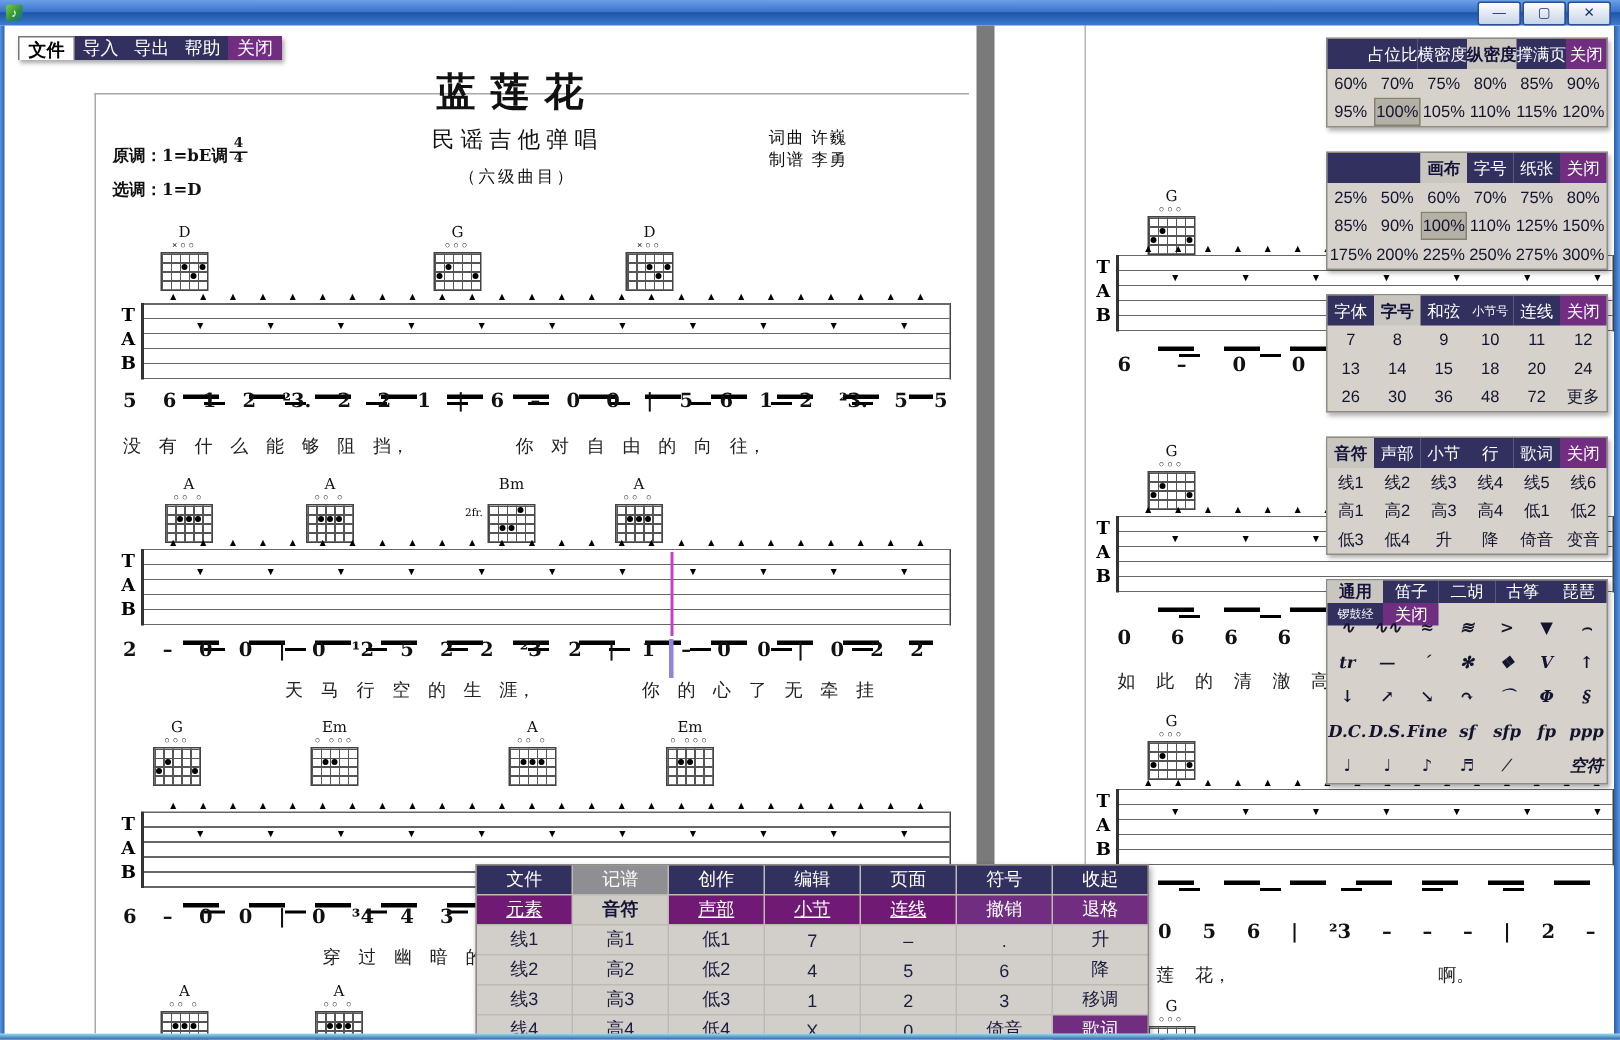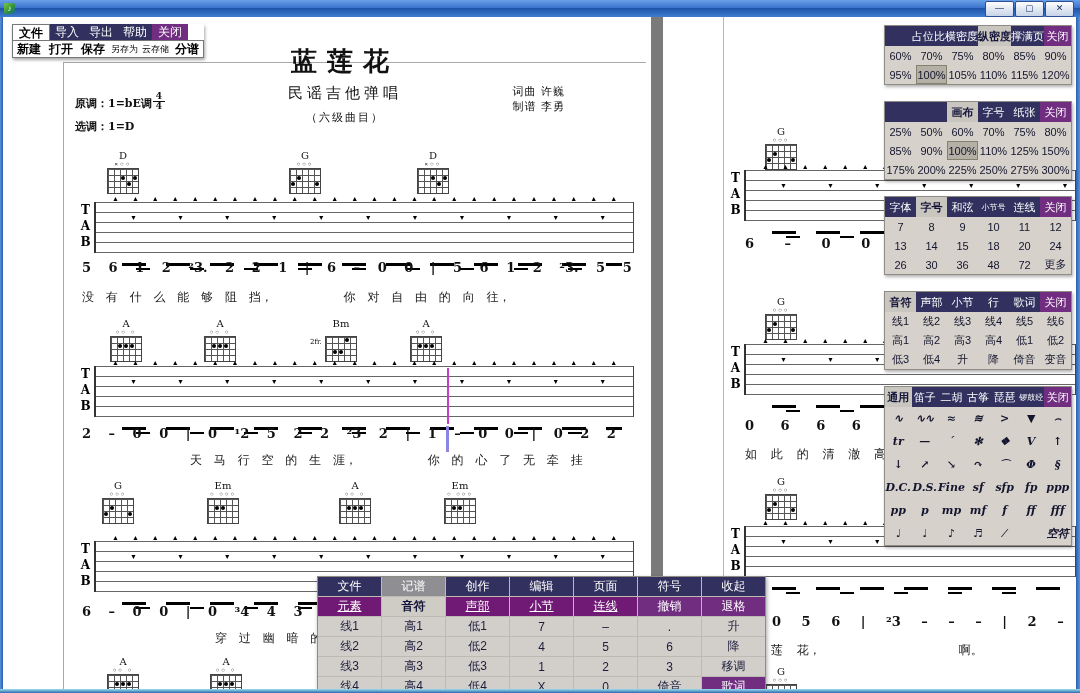--- a/index.html
+++ b/index.html
@@ -76,21 +76,21 @@
   .m-file{background:#fff;color:#000;padding:0 6px;font-weight:bold;border:1px solid #777;border-bottom:none;}
   .m-item{background:#31305e;color:#fff;padding:0 5px;}
   .m-close{background:#712d80;color:#fff;padding:0 6px;}
   .menu-row2{background:#fff;border:1px solid #777;}
   .m2{color:#000;padding:0 4px;font-weight:bold;}
   .m2.small{font-size:9px;padding:0 2px;font-weight:normal;}
   
   #right-panels{position:absolute;left:884px;top:25px;width:188px;z-index:30;}
   .panel{background:#d6d2cb;border:1px solid #8f8c85;margin-bottom:16px;box-shadow:1px 2px 3px rgba(0,0,0,.3);}
   .ptabs{display:grid;grid-template-columns:repeat(6,1fr);height:20px;}
-  .ptabs.c7{grid-template-columns:repeat(7,1fr);}
+  .ptabs.c7{grid-template-columns:repeat(5,1fr);}
   .ptab{background:#31305e;color:#fff;font-size:11px;display:flex;align-items:center;justify-content:center;white-space:nowrap;}
   .ptab.sel{background:#c9c6c0;color:#14143a;font-weight:bold;}
   .ptab.close{background:#712d80;}
   .ptab.smalltxt{font-size:8px;}
   .prow{display:grid;grid-template-columns:repeat(6,1fr);height:19px;}
   .prow.c7{grid-template-columns:repeat(7,1fr);height:23px;}
   .pcell{display:flex;align-items:center;justify-content:center;font-size:11px;color:#14142e;}
   .pcell.active{background:#b4b0a6;box-shadow:inset 0 0 0 1px #85816f;}
   .pcell.sym{font-family:"DejaVu Serif",serif;font-style:italic;font-weight:bold;font-size:11px;}
   
@@ -373,28 +373,20 @@
     </div>
 
   <div class="menu">
     <div class="menu-row">
       <span class="m-file">文件</span>
       <span class="m-item">导入</span>
       <span class="m-item">导出</span>
       <span class="m-item">帮助</span>
       <span class="m-close">关闭</span>
     </div>
-    <div class="menu-row menu-row2">
-      <span class="m2">新建</span>
-      <span class="m2">打开</span>
-      <span class="m2">保存</span>
-      <span class="m2 small">另存为</span>
-      <span class="m2 small">云存储</span>
-      <span class="m2">分谱</span>
-    </div>
   </div>
 
   <div id="right-panels">
       <div class="panel">
         <div class="ptabs">
           <div class="ptab"></div>
           <div class="ptab">占位比</div>
           <div class="ptab">横密度</div>
           <div class="ptab sel">纵密度</div>
           <div class="ptab">撑满页</div>
@@ -557,29 +549,20 @@
           <div class="pcell sym">§</div>
         </div>
         <div class="prow c7">
           <div class="pcell sym">D.C.</div>
           <div class="pcell sym">D.S.</div>
           <div class="pcell sym">Fine</div>
           <div class="pcell sym">sf</div>
           <div class="pcell sym">sfp</div>
           <div class="pcell sym">fp</div>
           <div class="pcell sym">ppp</div>
-        </div>
-        <div class="prow c7">
-          <div class="pcell sym">pp</div>
-          <div class="pcell sym">p</div>
-          <div class="pcell sym">mp</div>
-          <div class="pcell sym">mf</div>
-          <div class="pcell sym">f</div>
-          <div class="pcell sym">ff</div>
-          <div class="pcell sym">fff</div>
         </div>
         <div class="prow c7">
           <div class="pcell sym">♩</div>
           <div class="pcell sym">♩</div>
           <div class="pcell sym">♪</div>
           <div class="pcell sym">♬</div>
           <div class="pcell sym">⁄</div>
           <div class="pcell sym"></div>
           <div class="pcell sym">空符</div>
         </div>

